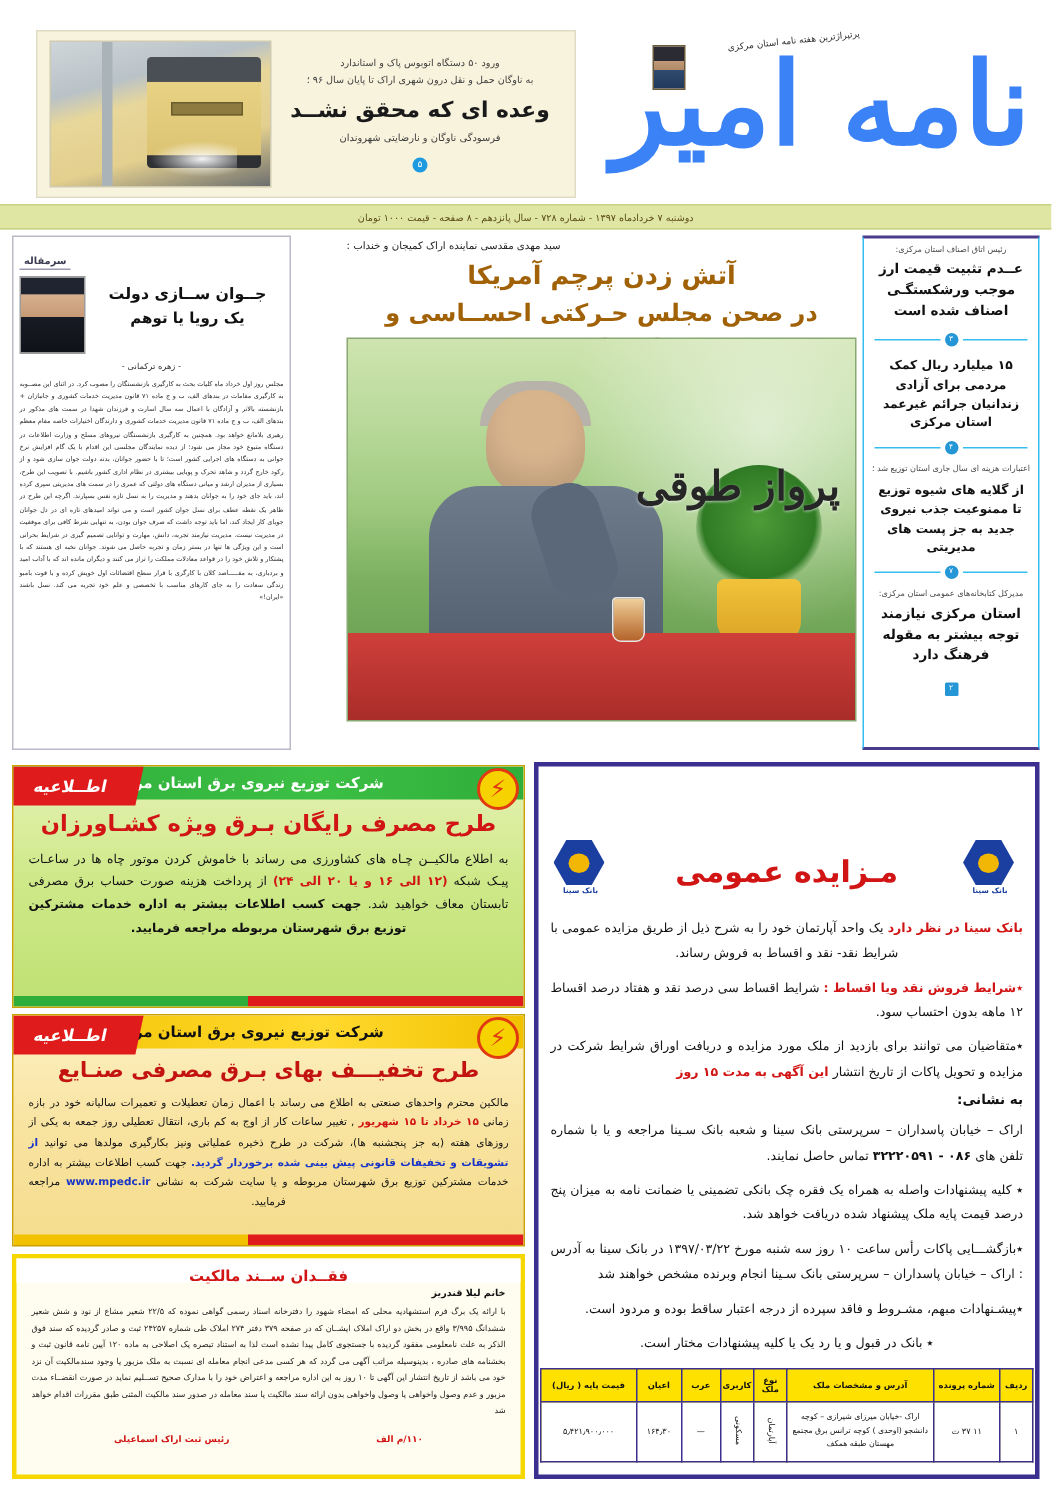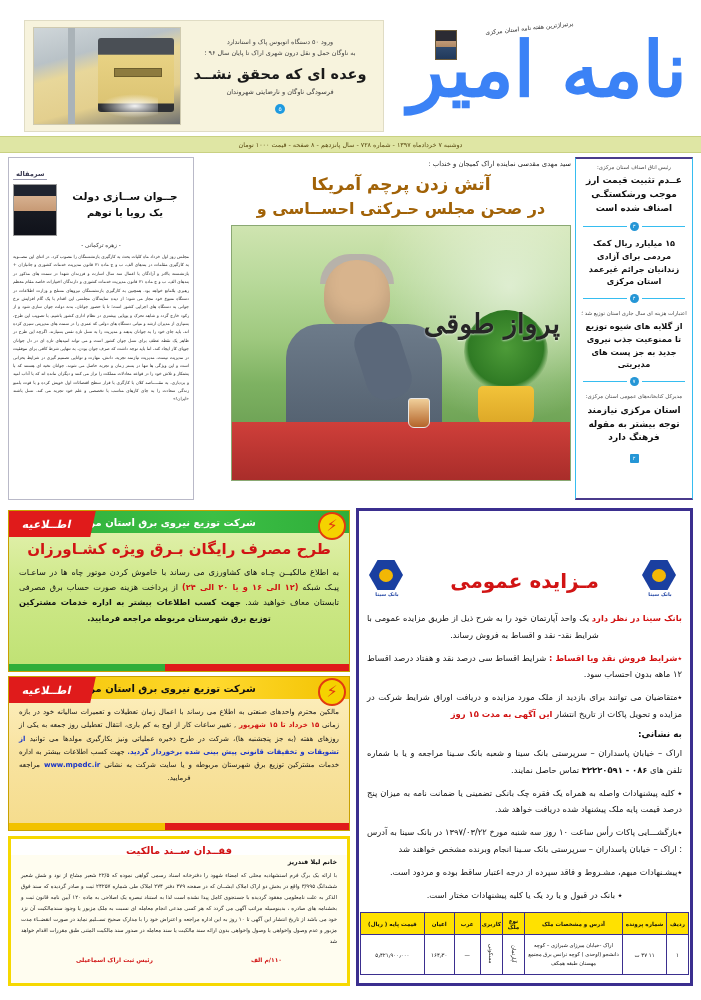--- a/index.html
+++ b/index.html
@@ -93,21 +93,21 @@
     width:9px; height:9px; border-radius:50%; background:#2596d6; color:#fff;
     font-size:5px; line-height:9px; text-align:center; margin:0 3px;
   }
   .pagetag {
     display:inline-block; width:9px; height:9px; background:#2596d6; color:#fff;
     font-size:5px; line-height:9px; text-align:center; border-radius:1px; margin-top:3px;
   }
 
   
   .hero { position:absolute; right:122px; top:0; width:340px; height:343px; }
-  .hero .kicker { font-size:6.8px; color:#222; text-align:right; padding-top:3px; }
+  .hero .kicker { font-size:6.8px; color:#222; text-align:left; padding-top:3px; }
   .hero .h1 {
     text-align:center; font-size:17px; font-weight:bold; color:#a16207;
     line-height:1.45; margin-top:4px; letter-spacing:.3px;
   }
   .hero .h1 .l2 { display:block; font-size:16px; }
   .hero .photo {
     position:absolute; left:0; right:0; top:68px; height: 256px;
     background:
       radial-gradient(circle at 82% 24%, rgba(255,255,255,.55), rgba(255,255,255,0) 40%),
       linear-gradient(180deg,#cfe4b0 0%,#b8d99a 22%,#9fc97f 44%,#7eb262 62%,#5a8f46 100%);
@@ -407,20 +407,21 @@
   </div>
 
   <div class="ad-elec two">
     <div class="hdr">
       <div class="ribbon">اطــلاعیه</div>
       <div class="co">شرکت توزیع نیروی برق استان مرکزی</div>
       <div class="logo">
           <span class="bolt">⚡</span>
         </div>
     </div>
+    <div class="title">طرح تخفیـــف بهای بـرق مصرفی صنـایع</div>
     <div class="copy">
       <span>مالکین محترم واحدهای صنعتی به اطلاع می رساند با اعمال زمان تعطیلات و تعمیرات سالیانه خود در بازه زمانی</span>
       <span class="red">۱۵ خرداد تا ۱۵ شهریور</span>
       <span>, تغییر ساعات کار از اوج به کم باری، انتقال تعطیلی روز جمعه به یکی از روزهای هفته (به جز پنجشنبه ها)، شرکت در طرح ذخیره عملیاتی ونیز بکارگیری مولدها می توانید</span>
       <span class="blue">از تشویقات و تخفیفات قانونی پیش بینی شده برخوردار گردید.</span>
       <span>جهت کسب اطلاعات بیشتر به اداره خدمات مشترکین توزیع برق شهرستان مربوطه و یا سایت شرکت به نشانی</span>
       <span class="blue">www.mpedc.ir</span>
       <span>مراجعه فرمایید.</span>
     </div>
     <div class="footbar"></div>

